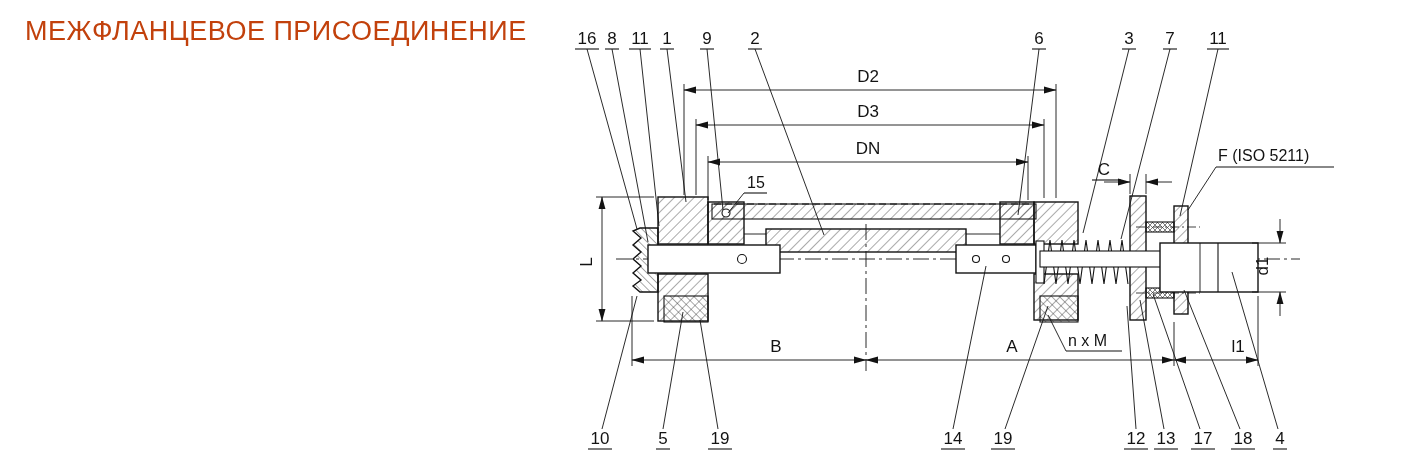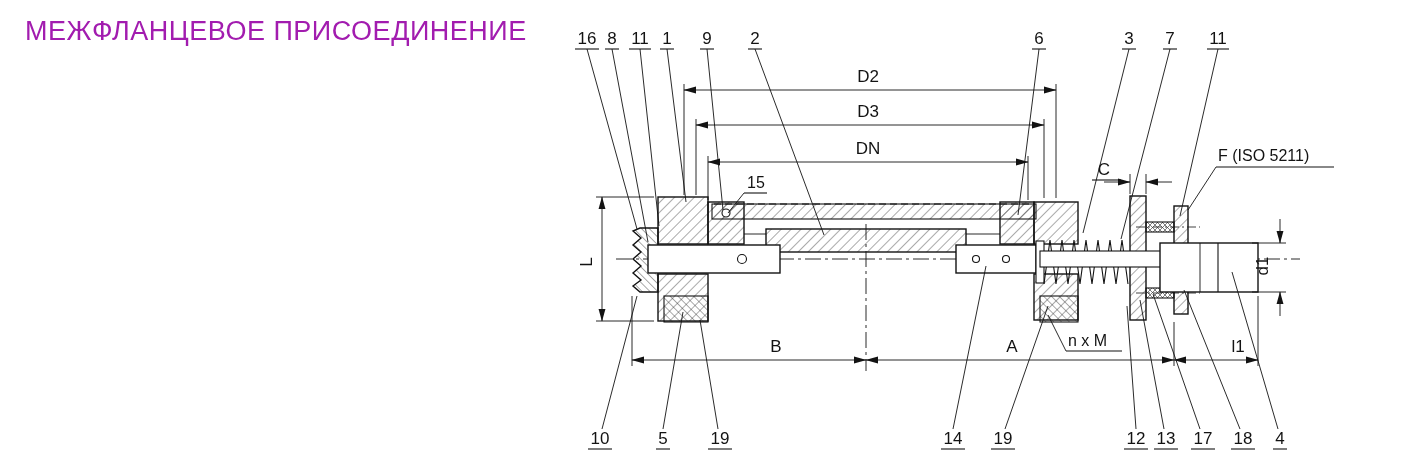--- a/index.html
+++ b/index.html
@@ -1,19 +1,19 @@
 <!DOCTYPE html>
 <html><head>
 <meta charset="utf-8">
 <style>
   *{margin:0;padding:0;box-sizing:border-box}
   html,body{background:#fff}
   body{width:1406px;height:461px;overflow:hidden;font-family:"Liberation Sans",sans-serif}
   .page{position:relative;width:1406px;height:461px;background:#fff}
-  .title{position:absolute;left:25px;top:16px;font-size:27px;letter-spacing:.5px;color:#a21caf;white-space:nowrap;font-weight:400}
+  .title{position:absolute;left:25px;top:16px;font-size:27px;letter-spacing:.5px;color:#c2410c;white-space:nowrap;font-weight:400}
   svg.drawing{position:absolute;left:0;top:0}
   svg text{font-family:"Liberation Sans",sans-serif;font-size:17px;fill:#131313}
   svg text.small{font-size:16px}
   .part{stroke:#131313;stroke-width:1.4}
   .p2{stroke:#131313;stroke-width:1.1}
   .thin{stroke:#131313;stroke-width:.9;fill:none}
   .dim{stroke:#131313;stroke-width:.9;fill:none}
   .ul{stroke:#131313;stroke-width:1.1}
   .cl{stroke:#131313;stroke-width:.9;stroke-dasharray:16 4 3 4;fill:none}
   .cl2{stroke:#131313;stroke-width:.8;stroke-dasharray:9 3 2 3;fill:none}

